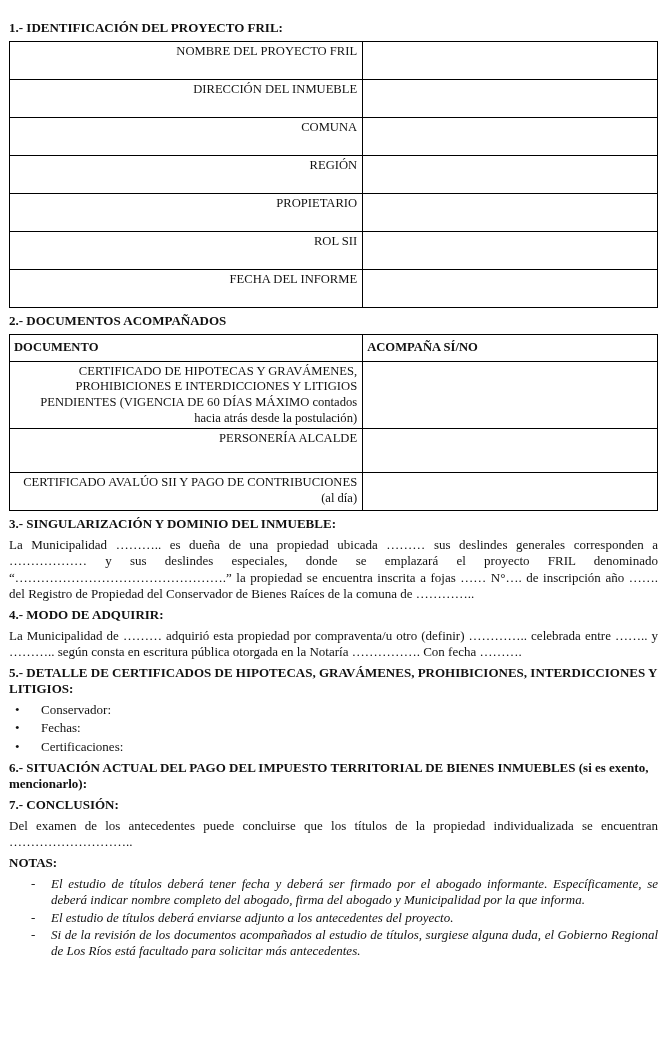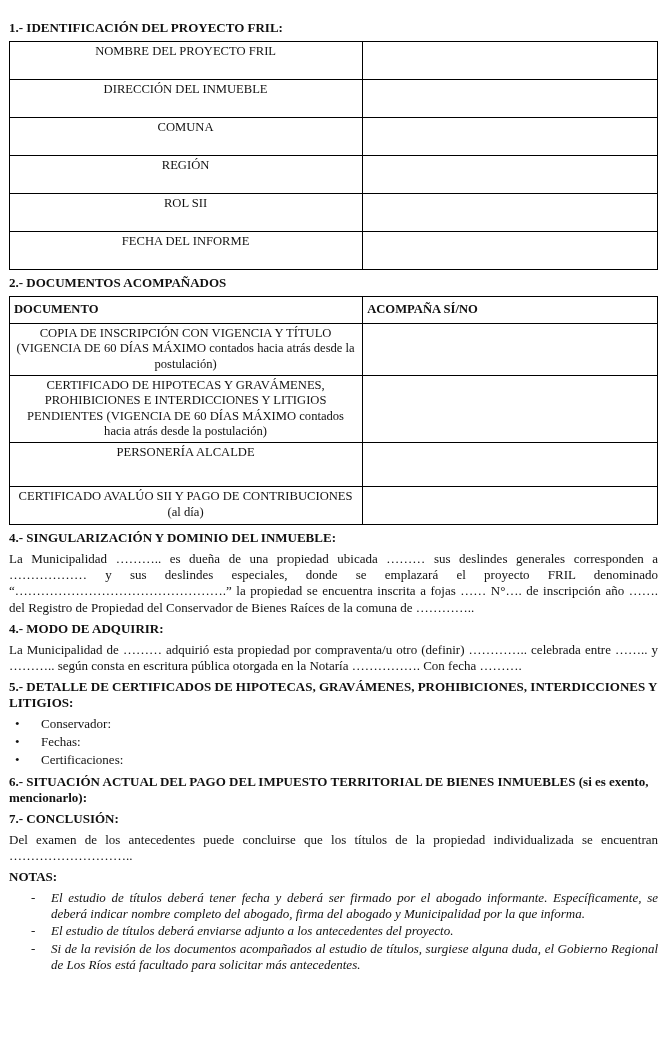--- a/index.html
+++ b/index.html
@@ -21,21 +21,21 @@
   .sec-title.first { margin-top: 12px; }
   table {
     width: 100%;
     border-collapse: collapse;
     table-layout: fixed;
   }
   td, th {
     border: 1px solid #000000;
     padding: 2px 5px 2px 4px;
     vertical-align: top;
-    text-align: center;
+    text-align: right;
     font-size: 12.6px;
     word-wrap: break-word;
   }
   th {
     text-align: left;
     font-weight: bold;
     vertical-align: middle;
     padding: 5px 4px;
   }
   .col-label { width: 54.5%; }
@@ -77,20 +77,24 @@
   </tr>
   <tr>
     <td>COMUNA</td>
     <td></td>
   </tr>
   <tr>
     <td>REGIÓN</td>
     <td></td>
   </tr>
   <tr>
+    <td>PROPIETARIO</td>
+    <td></td>
+  </tr>
+  <tr>
     <td>ROL SII</td>
     <td></td>
   </tr>
   <tr>
     <td>FECHA DEL INFORME</td>
     <td></td>
   </tr>
 </tbody>
   </table>
 
@@ -98,40 +102,36 @@
 <table id="doc-table">
   <colgroup>
       <col class="col-label">
       <col class="col-value">
     </colgroup>
   <tbody>
       <tr>
     <th>DOCUMENTO</th>
     <th>ACOMPAÑA SÍ/NO</th>
   </tr>
-  <tr class="doc-row-1">
-    <td>COPIA DE INSCRIPCIÓN CON VIGENCIA Y TÍTULO (VIGENCIA DE 60 DÍAS MÁXIMO contados hacia atrás desde la postulación)</td>
-    <td></td>
-  </tr>
   <tr class="doc-row-2">
     <td>CERTIFICADO DE HIPOTECAS Y GRAVÁMENES, PROHIBICIONES E INTERDICCIONES Y LITIGIOS PENDIENTES (VIGENCIA DE 60 DÍAS MÁXIMO contados hacia atrás desde la postulación)</td>
     <td></td>
   </tr>
   <tr class="doc-row-3">
     <td>PERSONERÍA ALCALDE</td>
     <td></td>
   </tr>
   <tr class="doc-row-4">
     <td>CERTIFICADO AVALÚO SII Y PAGO DE CONTRIBUCIONES (al día)</td>
     <td></td>
   </tr>
 </tbody>
   </table>
 
-<div class="sec-title">4.- SINGULARIZACIÓN Y DOMINIO DEL INMUEBLE:</div>
+<div class="sec-title">3.- SINGULARIZACIÓN Y DOMINIO DEL INMUEBLE:</div>
 <div class="para">La Municipalidad ……….. es dueña de una propiedad ubicada ……… sus deslindes generales corresponden a ……………… y sus deslindes especiales, donde se emplazará el proyecto FRIL denominado “………………………………………….” la propiedad se encuentra inscrita a fojas …… N°…. de inscripción año ……. del Registro de Propiedad del Conservador de Bienes Raíces de la comuna de …………..</div>
 
 <div class="sec-title">4.- MODO DE ADQUIRIR:</div>
 <div class="para">La Municipalidad de ……… adquirió esta propiedad por compraventa/u otro (definir) ………….. celebrada entre …….. y ……….. según consta en escritura pública otorgada en la Notaría ……………. Con fecha ……….</div>
 
 <div class="sec-title">5.- DETALLE DE CERTIFICADOS DE HIPOTECAS, GRAVÁMENES, PROHIBICIONES, INTERDICCIONES Y LITIGIOS:</div>
 <div class="bullet-list">
   <div class="bullet-item">
     <span class="marker">•</span>
     <span>Conservador:</span>

